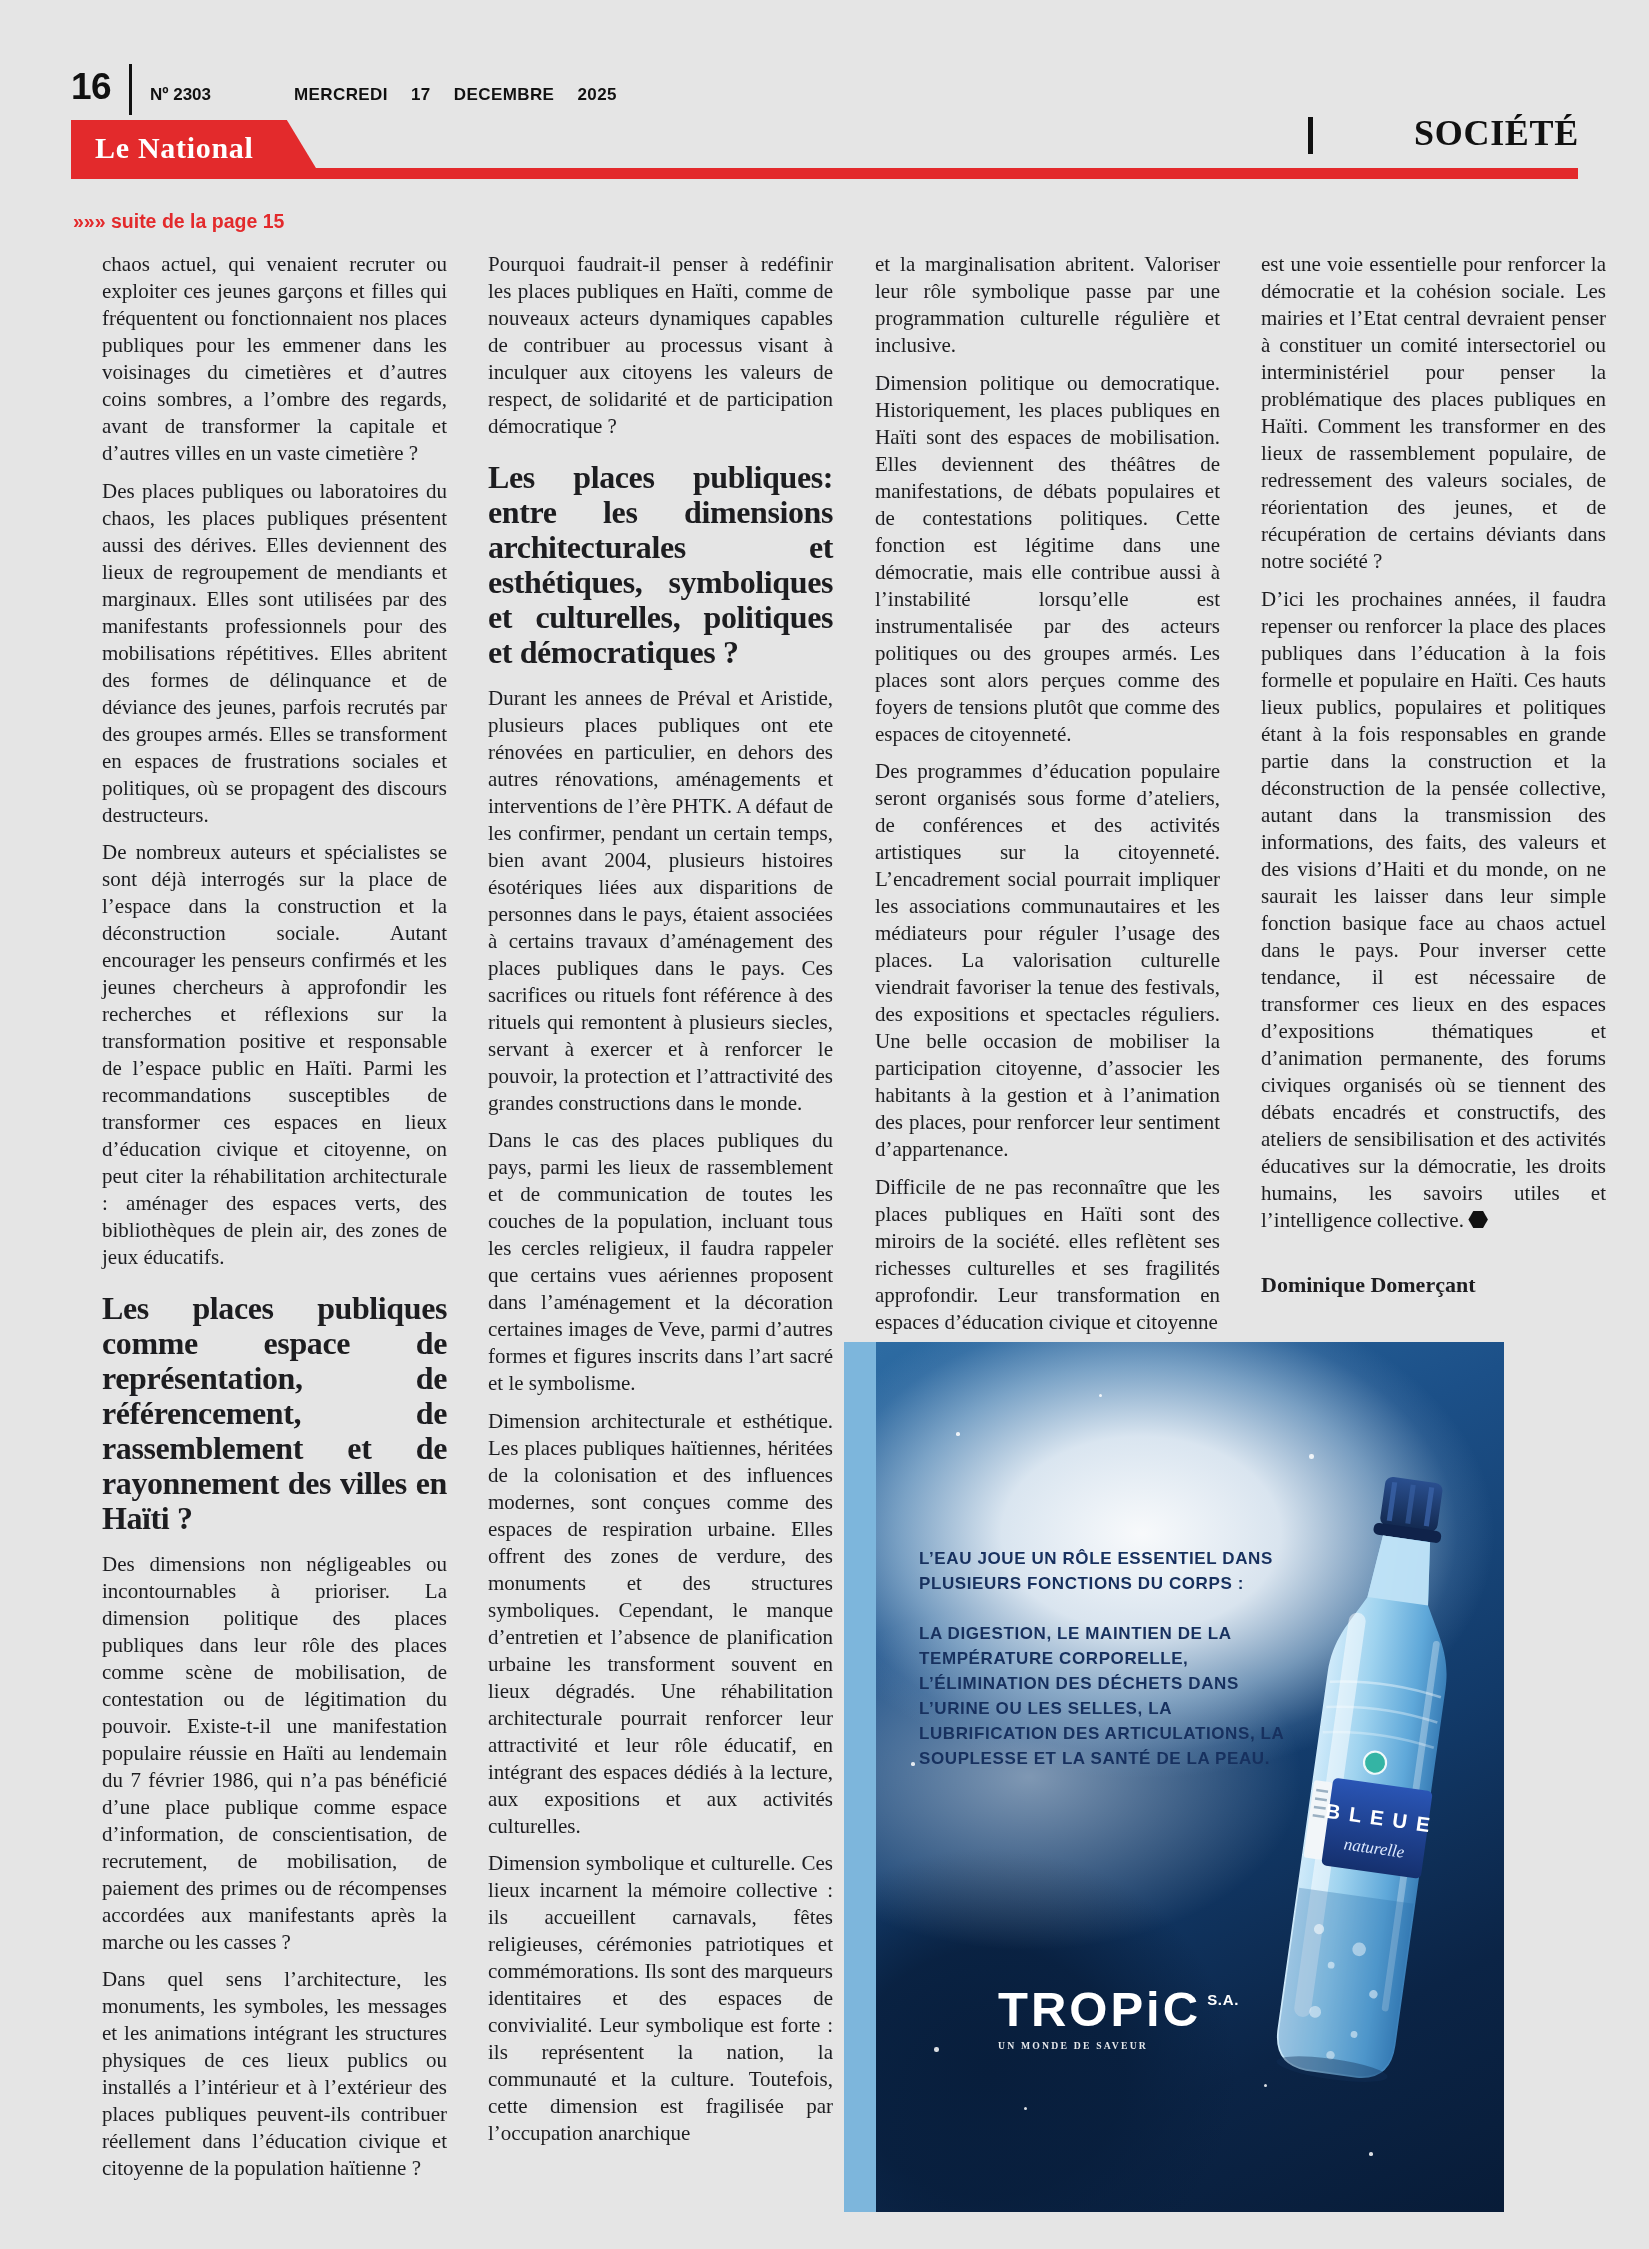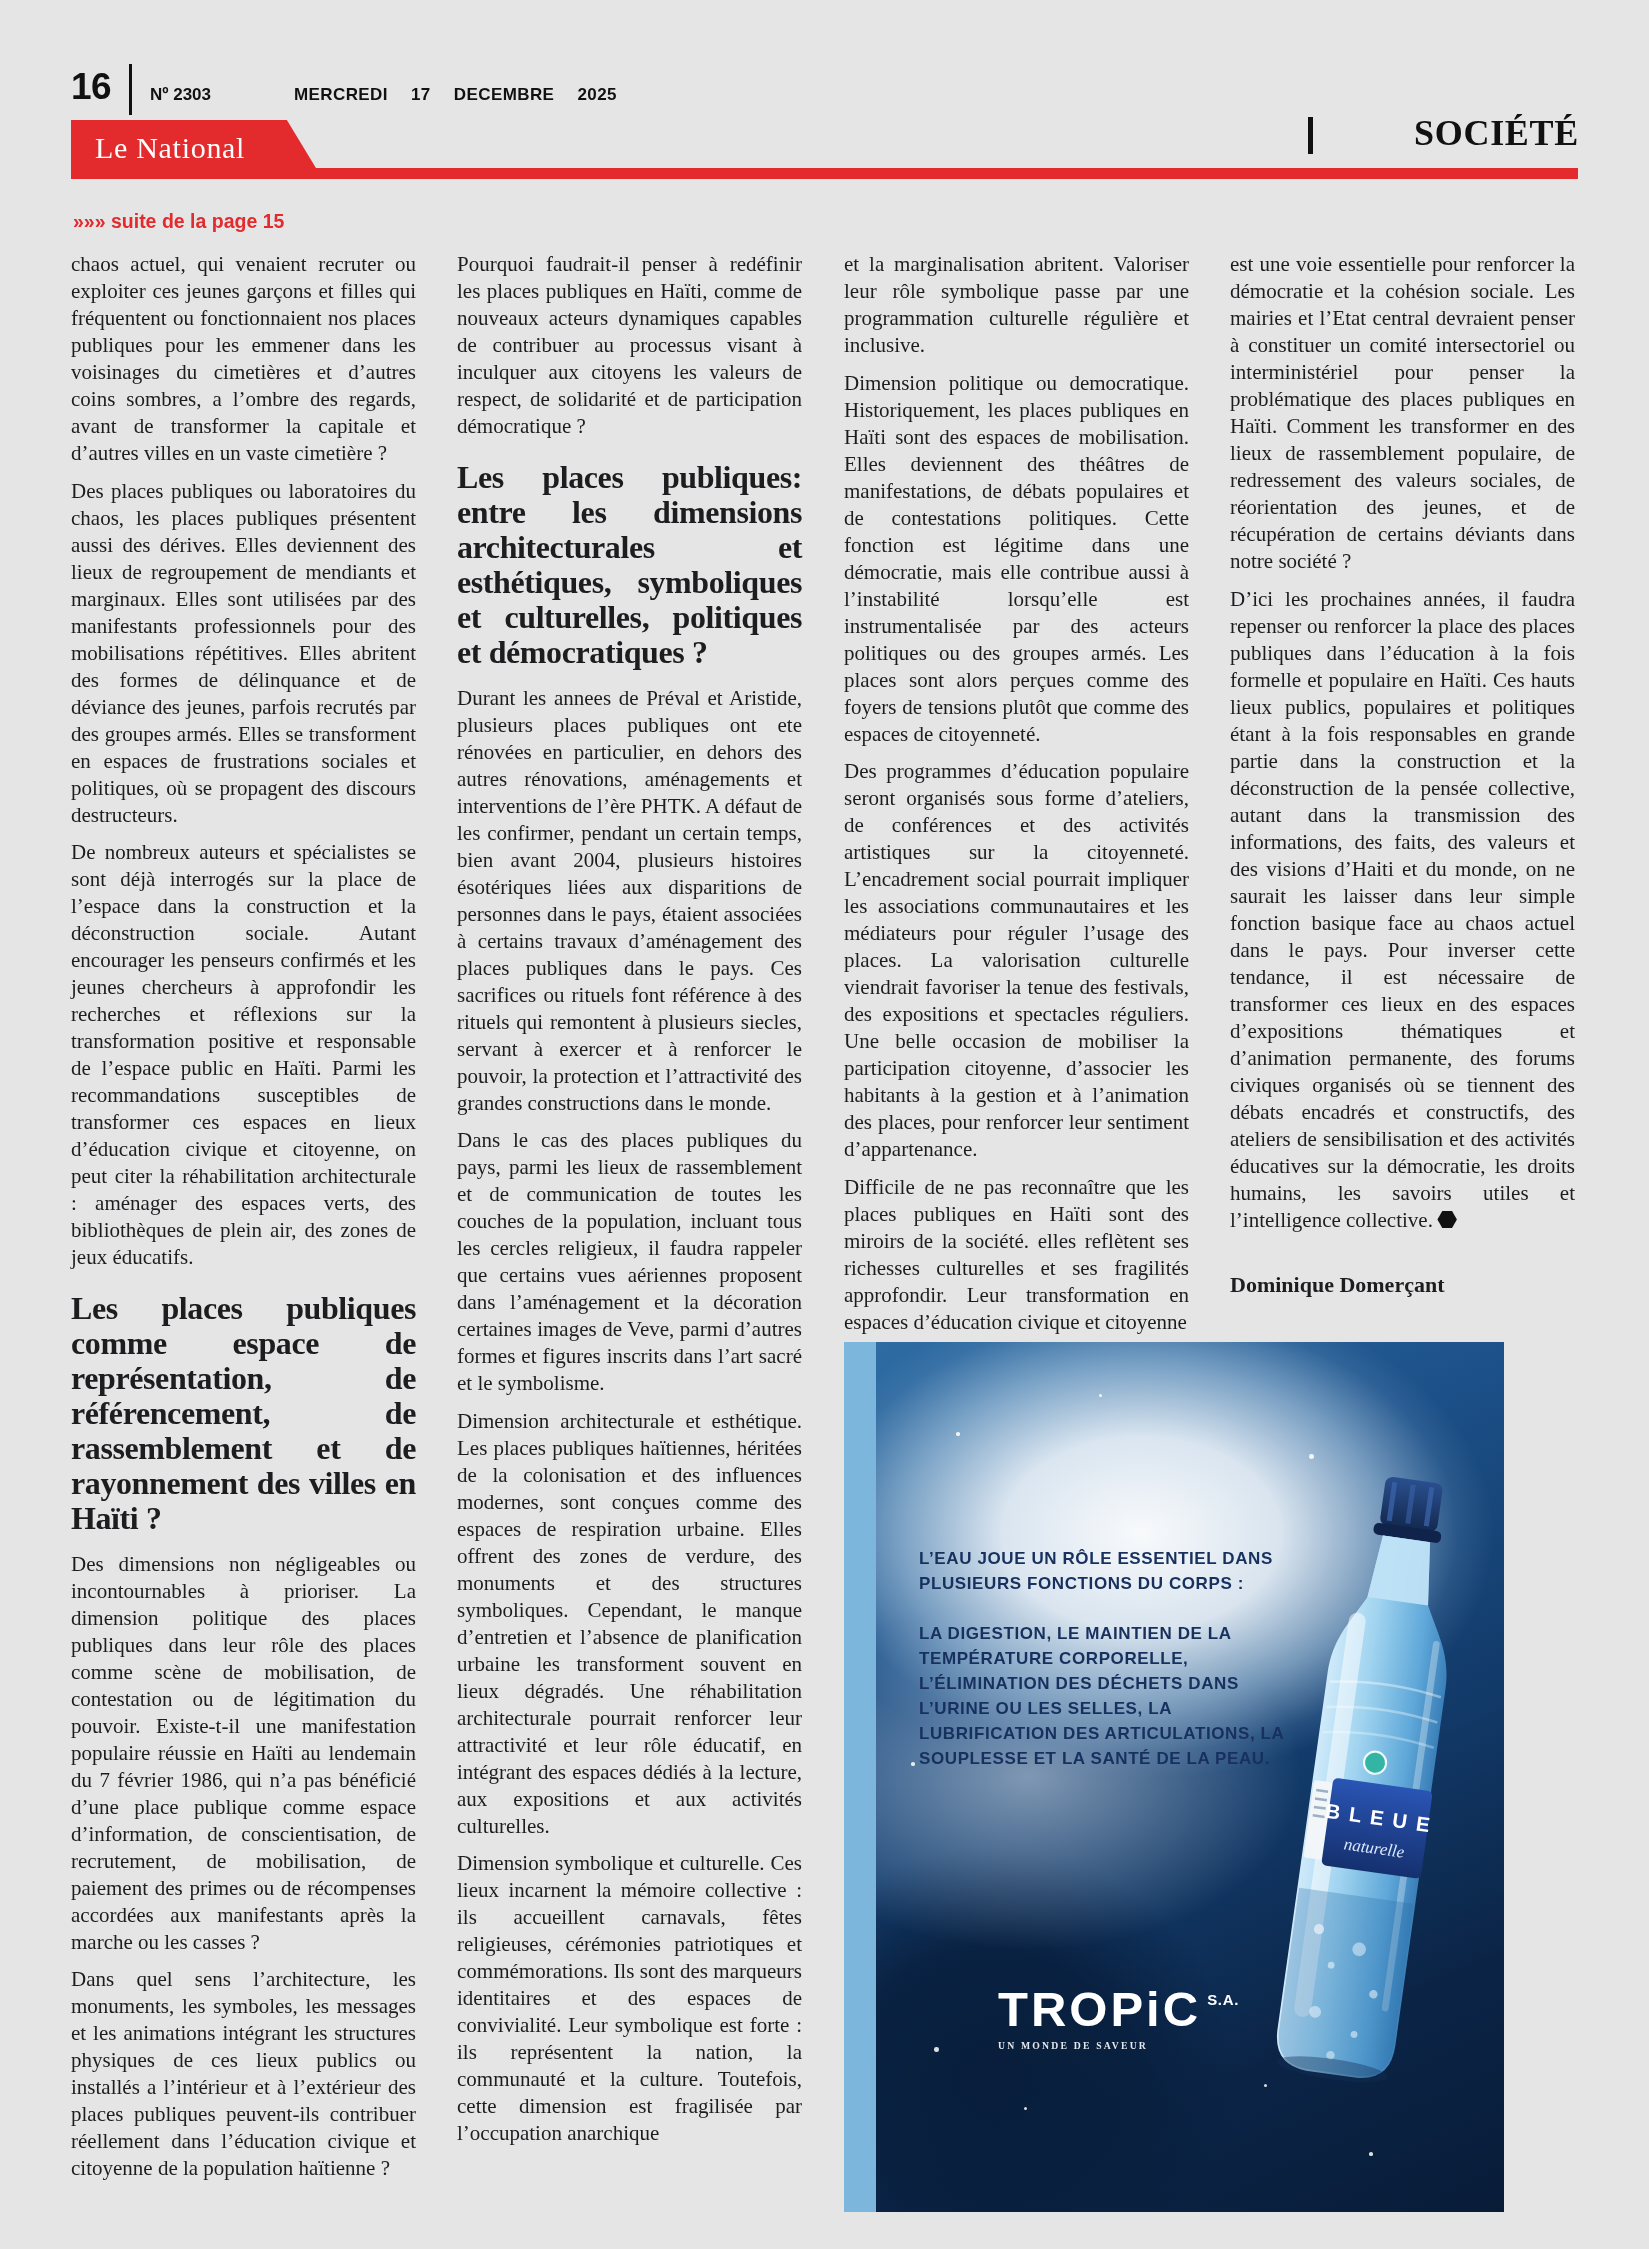--- a/index.html
+++ b/index.html
@@ -9,30 +9,30 @@
   .pagenum{position:absolute;left:71px;top:66px;font-family:"Liberation Sans",sans-serif;
            font-weight:bold;font-size:37px;letter-spacing:-0.7px;color:#111;}
   .vbar1{position:absolute;left:129px;top:64px;width:3px;height:51px;background:#111;}
   .issue{position:absolute;left:150px;top:85px;font-family:"Liberation Sans",sans-serif;
          font-weight:bold;font-size:17px;color:#111;}
   .dateline{position:absolute;left:294px;top:85px;font-family:"Liberation Sans",sans-serif;
             font-weight:bold;font-size:17px;color:#111;word-spacing:18px;letter-spacing:0.4px;}
   .logo{position:absolute;left:71px;top:120px;width:251px;height:58px;background:#e32a2c;
         clip-path:polygon(0 0,86% 0,100% 100%,0 100%);}
   .logo-text{position:absolute;left:24px;top:10.5px;color:#ffffff;font-family:"Liberation Serif",serif;
-             font-weight:normal;font-size:30px;letter-spacing:0.7px;}
+             font-weight:bold;font-size:30px;letter-spacing:0.7px;}
   .redbar{position:absolute;left:71px;top:168px;width:1507px;height:10.5px;background:#e32a2c;}
   .vbar2{position:absolute;left:1308px;top:117px;width:4.5px;height:37px;background:#111;}
   .section{position:absolute;right:71px;top:112px;font-family:"Liberation Serif",serif;
            font-weight:bold;font-size:36px;letter-spacing:0.7px;color:#111;}
   .kicker{position:absolute;left:73px;top:210px;font-family:"Liberation Sans",sans-serif;
           font-weight:600;font-size:19.5px;color:#e32a2c;}
   
   .col{position:absolute;top:251px;width:345px;font-size:21px;line-height:27px;
-       text-align:justify;color:#1d1d20;}
+       text-align:justify;color:#1d1d20;margin-left:31px;}
   .col p{margin:0 0 10.5px 0;}
   .col1{left:71px;}  .col2{left:457px;}
   .col3{left:844px;height:1087px;overflow:hidden;}
   .col4{left:1230px;height:1095px;overflow:hidden;}
   .subhead{font-weight:bold;font-size:32px;line-height:35px;letter-spacing:-0.4px;
            margin:19.5px 0 15px 0;text-align:justify;}
   .byline{margin-top:37px;font-weight:bold;font-size:22px;}
   .endmark{display:inline-block;width:19.5px;height:17px;background:#111;margin-left:4.5px;
            vertical-align:-1.5px;clip-path:polygon(25% 0,75% 0,100% 50%,75% 100%,25% 100%,0 50%);}
   

